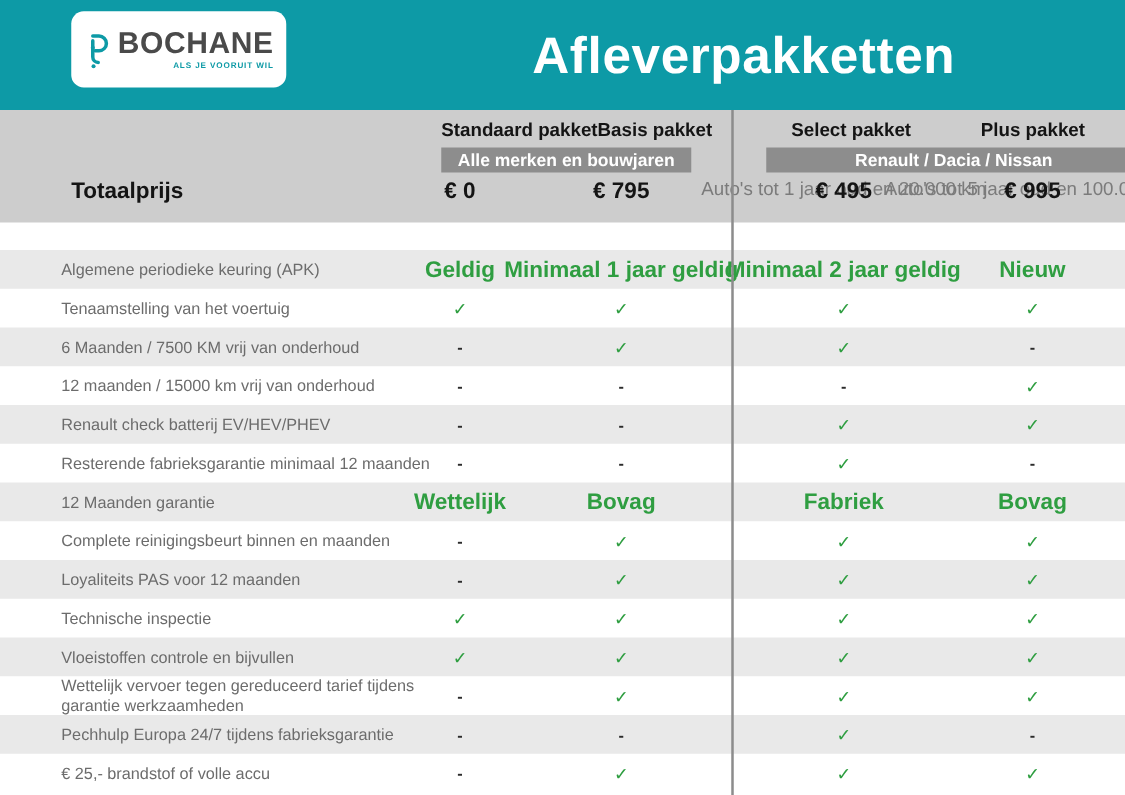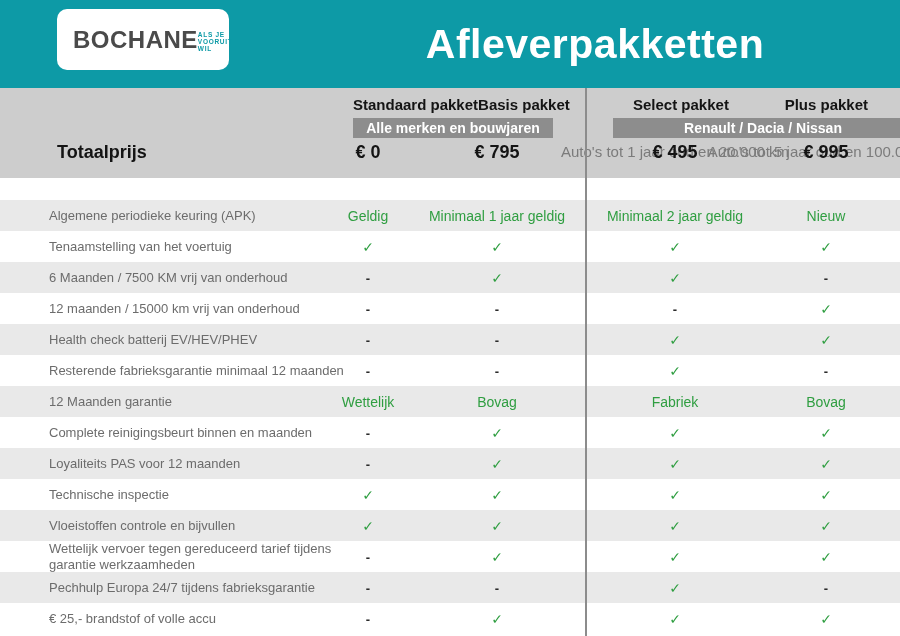--- a/index.html
+++ b/index.html
@@ -4,21 +4,21 @@
 <style>
   *{margin:0;padding:0;box-sizing:border-box}
   html,body{width:900px;height:636px;overflow:hidden}
   body{font-family:"Liberation Sans",sans-serif;background:#fff}
   .page{position:relative;width:900px;height:636px;background:#fff;overflow:hidden}
 
   
   .topbar{position:relative;height:88px;background:#0d9aa6}
   .logo-box{position:absolute;left:57px;top:9px;width:172px;height:61px;background:#fff;
             border-radius:10px;display:flex;align-items:center;padding:7px 10px 7px 11px;gap:5px}
-  .logo-text{display:flex;flex-direction:row;align-items:flex-end}
+  .logo-text{display:flex;flex-direction:column;align-items:flex-end}
   .logo-name{font-size:24px;font-weight:700;color:#4a4a4a;letter-spacing:.5px;line-height:1}
   .logo-tagline{font-size:6.5px;font-weight:700;color:#0d9aa6;letter-spacing:.7px;margin-top:2px}
   .title-wrap{position:absolute;left:290px;right:0;top:0;height:88px;
               display:flex;align-items:center;justify-content:center}
   .title{color:#fff;font-size:41px;font-weight:700;letter-spacing:.5px}
 
   
   .thead{position:relative;height:90px;background:#cdcdcd}
   .pkg-row{position:absolute;top:8px;display:flex;justify-content:space-between}
   .pkg-row-left{left:353px;width:200px}
@@ -35,21 +35,21 @@
          color:#141414;white-space:nowrap}
 
   
   .rows{padding-top:22px;background:#fff}
   .row{position:relative;min-height:31px;display:flex;align-items:center}
   .row.odd{background:#e9e9e9}
   .row .lbl{padding-left:49px;max-width:345px;font-size:13px;color:#6c6c6c;line-height:1.18}
   .val{position:absolute;top:50%;transform:translate(-50%,-50%);white-space:nowrap}
   .val.check{color:#2f9e41;font-size:14px}
   .val.dash{color:#2b2b2b;font-weight:700;font-size:13px}
-  .val.txt{color:#2f9e41;font-weight:400;font-size:14px}
+  .val.txt{color:#2f9e41;font-weight:700;font-size:18px}
 
   .divider{position:absolute;left:585px;top:88px;bottom:0;width:2px;background:#8c8c8c}
 </style>
 </head>
 <body>
 
 <div class="page">
 
   <header class="topbar">
     <div class="logo-box">
@@ -117,21 +117,21 @@
         <span class="val dash" style="left: 826px;">-</span>
       </div>
       <div class="row even">
         <span class="lbl">12 maanden / 15000 km vrij van onderhoud</span>
         <span class="val dash" style="left: 368px;">-</span>
         <span class="val dash" style="left: 497px;">-</span>
         <span class="val dash" style="left: 675px;">-</span>
         <span class="val check" style="left: 826px;">✓</span>
       </div>
       <div class="row odd">
-        <span class="lbl">Health check batterij EV/HEV/PHEV</span>
+        <span class="lbl">Renault check batterij EV/HEV/PHEV</span>
         <span class="val dash" style="left: 368px;">-</span>
         <span class="val dash" style="left: 497px;">-</span>
         <span class="val check" style="left: 675px;">✓</span>
         <span class="val check" style="left: 826px;">✓</span>
       </div>
       <div class="row even">
         <span class="lbl">Resterende fabrieksgarantie minimaal 12 maanden</span>
         <span class="val dash" style="left: 368px;">-</span>
         <span class="val dash" style="left: 497px;">-</span>
         <span class="val check" style="left: 675px;">✓</span>

